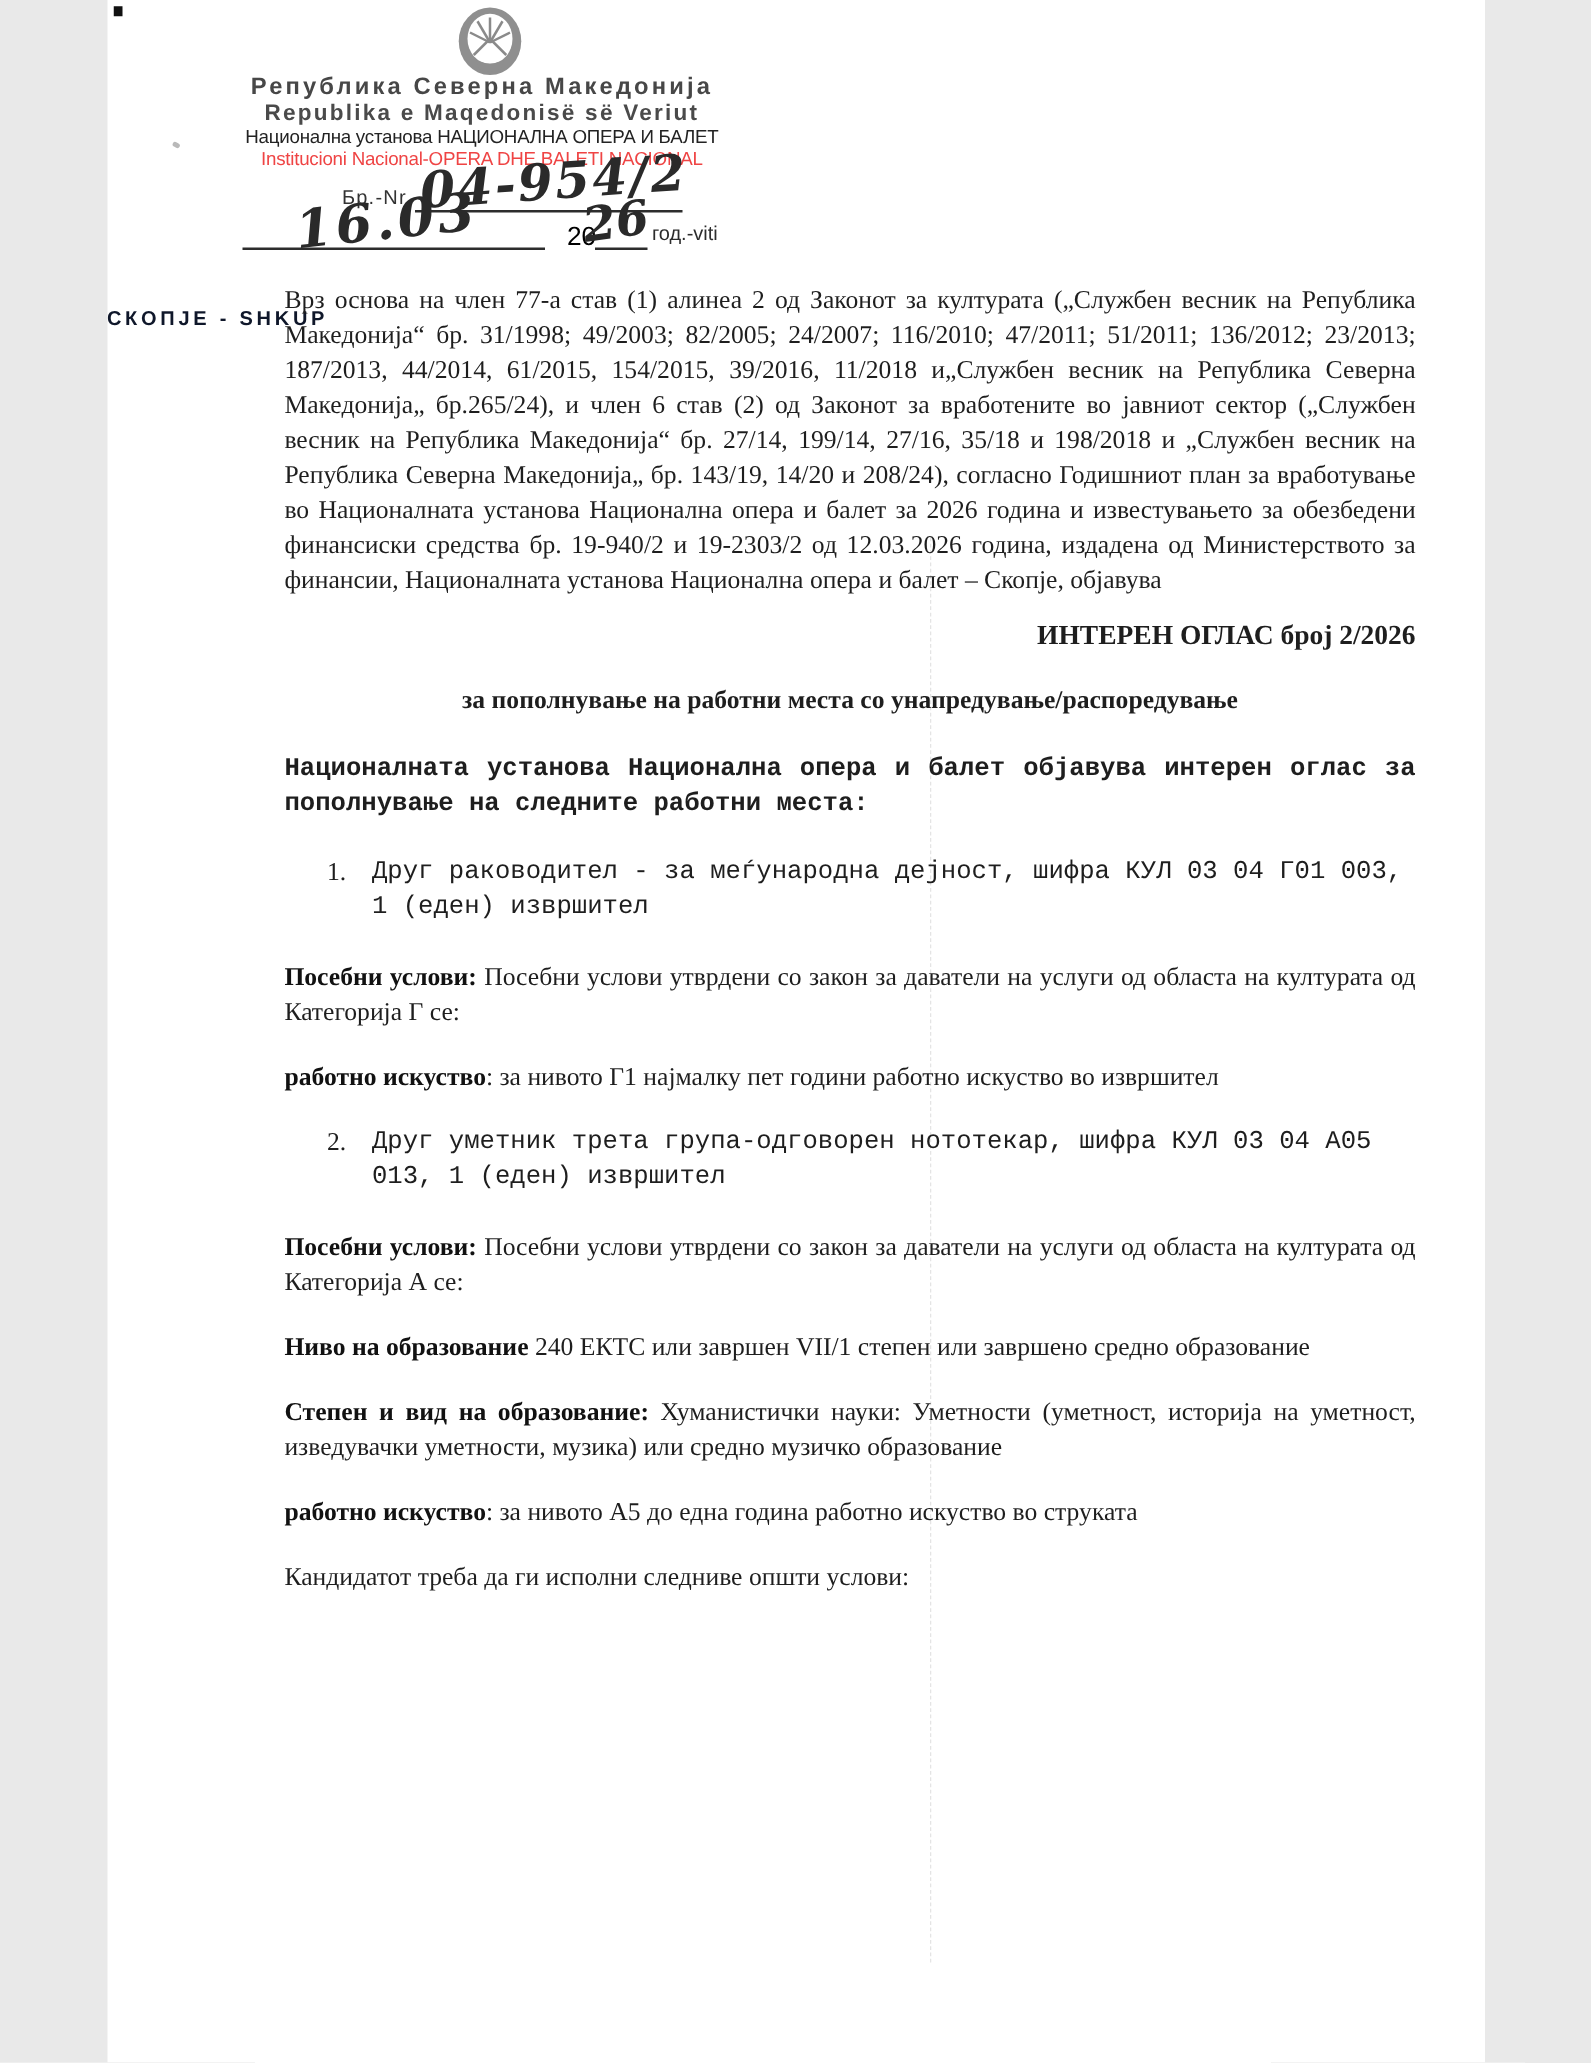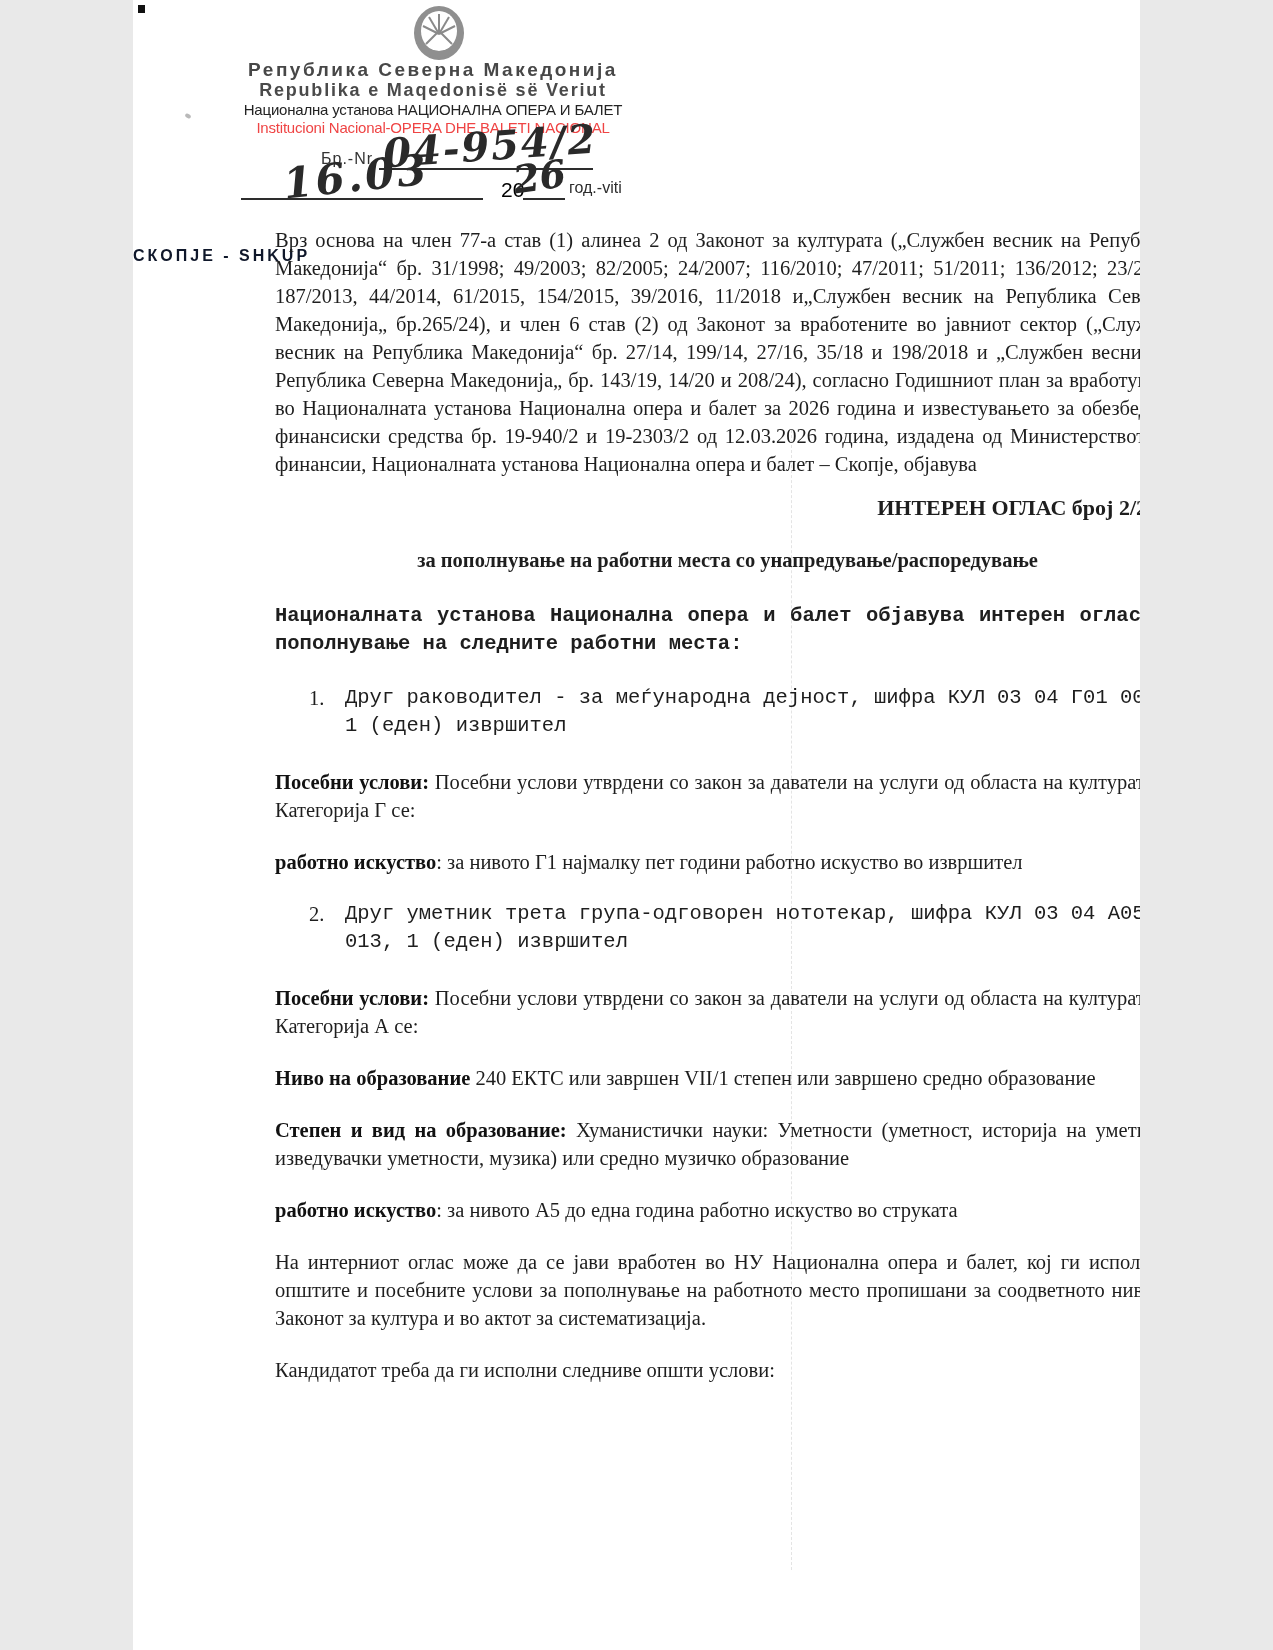--- a/index.html
+++ b/index.html
@@ -1,18 +1,18 @@
 <!DOCTYPE html>
 <html><head>
 <meta charset="utf-8">
 <style>
   html,body { margin:0; padding:0; background:#e9e9e9; }
   .page {
     position:relative;
-    width:1007px; height:1650px;
+    width:1102px; height:1650px;
     margin:0 auto;
     background:#ffffff;
     font-family:"Liberation Serif", serif;
     color:#1e1e1e;
     overflow:hidden;
   }
   
   .corner-mark { position:absolute; left:5px; top:5px; width:7px; height:8px; background:#111; }
   .margin-speck { position:absolute; left:52px; top:114px; width:6px; height:4px; background:#b9b9b9; transform:rotate(28deg); border-radius:2px; }
   .fold-line { position:absolute; left:658px; top:430px; height:1140px; width:0; border-left:1px dashed #e4e4e4; }
@@ -128,18 +128,17 @@
     </div>
 
     <p class="para"><b>Посебни услови:</b><span> Посебни услови утврдени со закон за даватели на услуги од областа на културата од Категорија А се:</span></p>
 
     <p class="para"><b>Ниво на образование</b><span> 240 ЕКТС или завршен VII/1 степен или завршено средно образование</span></p>
 
     <p class="para"><b>Степен и вид на образование:</b><span> Хуманистички науки: Уметности (уметност, историја на уметност, изведувачки уметности, музика) или средно музичко образование</span></p>
 
     <p class="para" style="margin-bottom:38px;"><b>работно искуство</b><span>: за нивото А5 до една година работно искуство во струката</span></p>
 
-    <p class="para" style="margin-bottom:40px;">На интерниот оглас може да се јави вработен во НУ Национална опера и балет, кој ги исполнува општите и посебните услови за пополнување на работното место пропишани за соодветното ниво во Законот за култура и во актот за систематизација.</p>
 
     <p>Кандидатот треба да ги исполни следниве општи услови:</p>
 
   </div>
 </div>
 
 </body></html>

